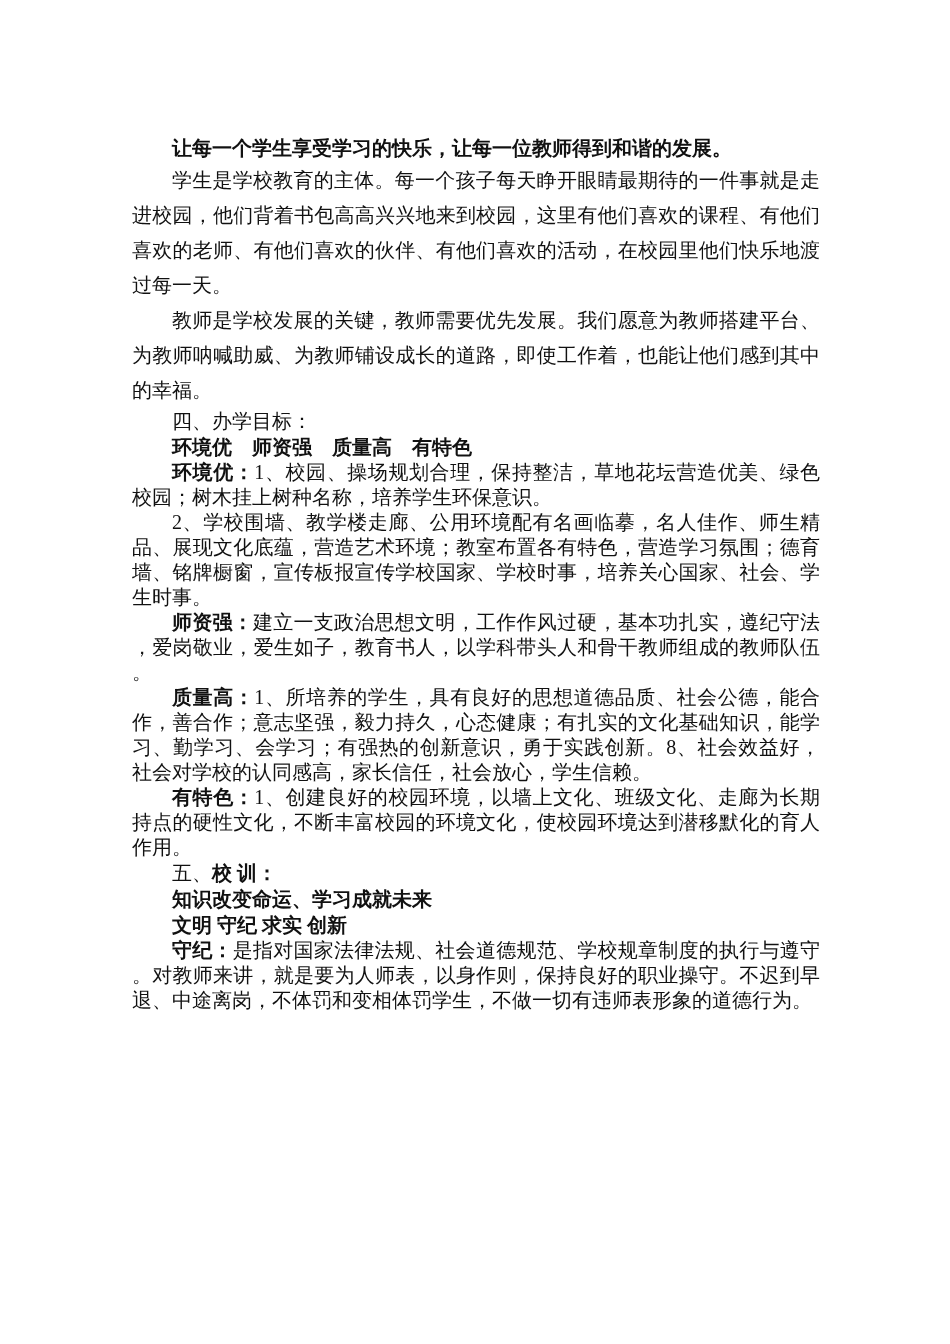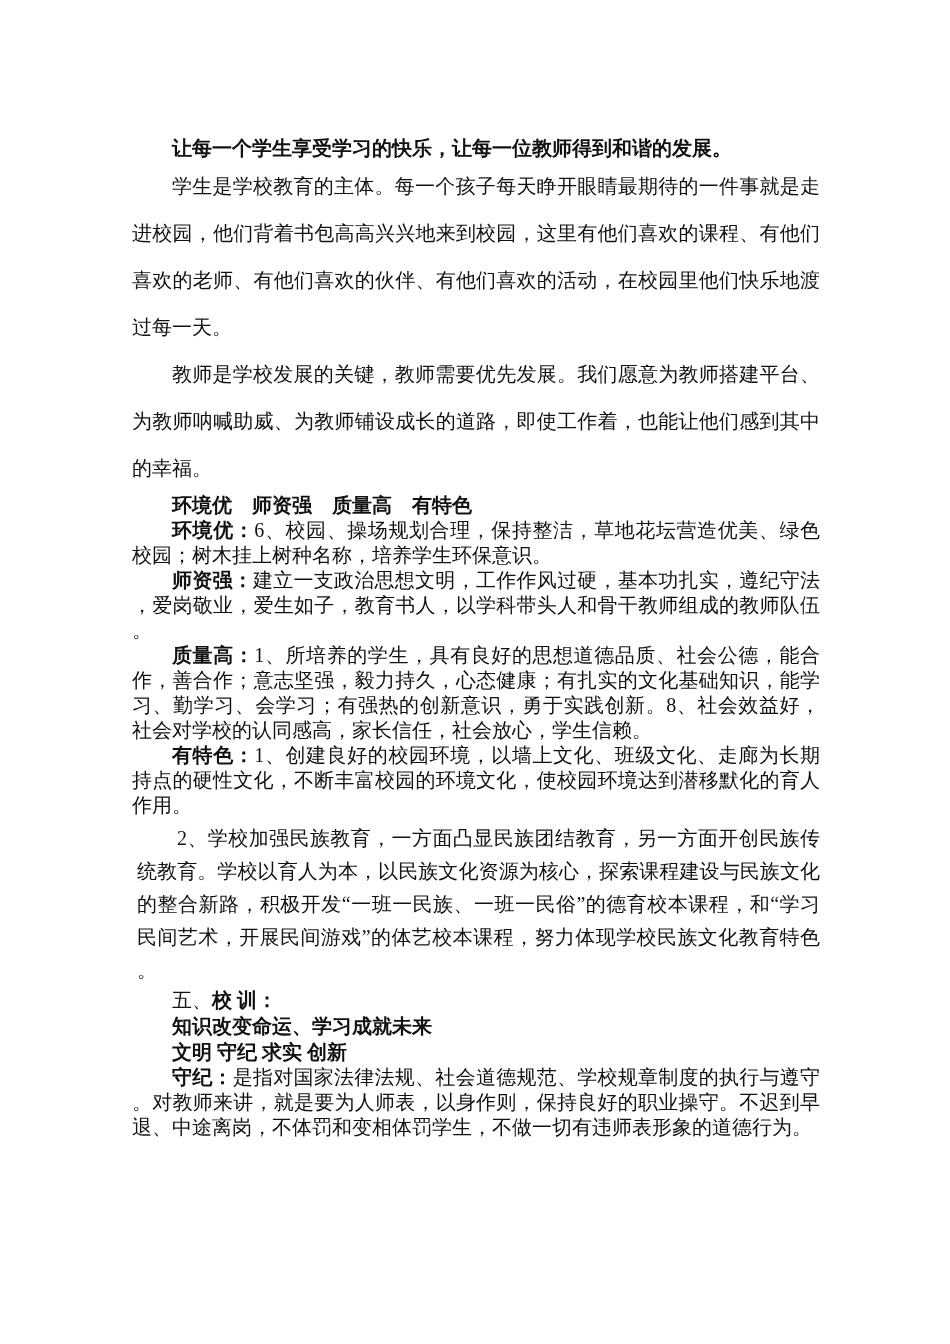--- a/index.html
+++ b/index.html
@@ -28,54 +28,55 @@
     line-break: anywhere;
   }
   .content p {
     margin: 0;
     padding: 0;
     text-indent: 40px;
   }
   .bold { font-weight: bold; }
   .lead { font-weight: bold; }
   .lh30 { line-height: 30px; }
-  .lh35 { line-height: 47px; }
+  .lh35 { line-height: 35px; }
   .lh33 { line-height: 33px; }
   .lh26 { line-height: 26px; }
   .ethnic {
     margin-left: 5px !important;
     margin-top: 4px !important;
     text-indent: 22px;
   }
 </style>
 </head>
 <body>
 
 <div class="page">
   <div class="content">
 
     <p class="bold lh30">让每一个学生享受学习的快乐，让每一位教师得到和谐的发展。</p>
 
     <p class="lh35">学生是学校教育的主体。每一个孩子每天睁开眼睛最期待的一件事就是走进校园，他们背着书包高高兴兴地来到校园，这里有他们喜欢的课程、有他们喜欢的老师、有他们喜欢的伙伴、有他们喜欢的活动，在校园里他们快乐地渡过每一天。</p>
 
     <p class="lh35">教师是学校发展的关键，教师需要优先发展。我们愿意为教师搭建平台、为教师呐喊助威、为教师铺设成长的道路，即使工作着，也能让他们感到其中的幸福。</p>
 
+    <p class="lh26">四、办学目标：</p>
 
     <p class="bold lh26">环境优　师资强　质量高　有特色</p>
 
-    <p><span class="lead">环境优：</span><span>6、校园、操场规划合理，保持整洁，草地花坛营造优美、绿色校园；树木挂上树种名称，培养学生环保意识。</span></p>
+    <p><span class="lead">环境优：</span><span>1、校园、操场规划合理，保持整洁，草地花坛营造优美、绿色校园；树木挂上树种名称，培养学生环保意识。</span></p>
 
+    <p>2、学校围墙、教学楼走廊、公用环境配有名画临摹，名人佳作、师生精品、展现文化底蕴，营造艺术环境；教室布置各有特色，营造学习氛围；德育墙、铭牌橱窗，宣传板报宣传学校国家、学校时事，培养关心国家、社会、学生时事。</p>
 
     <p><span class="lead">师资强：</span><span>建立一支政治思想文明，工作作风过硬，基本功扎实，遵纪守法，爱岗敬业，爱生如子，教育书人，以学科带头人和骨干教师组成的教师队伍。</span></p>
 
     <p><span class="lead">质量高：</span><span>1、所培养的学生，具有良好的思想道德品质、社会公德，能合作，善合作；意志坚强，毅力持久，心态健康；有扎实的文化基础知识，能学习、勤学习、会学习；有强热的创新意识，勇于实践创新。8、社会效益好，社会对学校的认同感高，家长信任，社会放心，学生信赖。</span></p>
 
     <p><span class="lead">有特色：</span><span>1、创建良好的校园环境，以墙上文化、班级文化、走廊为长期持点的硬性文化，不断丰富校园的环境文化，使校园环境达到潜移默化的育人作用。</span></p>
 
-    <p class="lh33 ethnic">2、学校加强民族教育，一方面凸显民族团结教育，另一方面开创民族传统教育。学校以育人为本，以民族文化资源为核心，探索课程建设与民族文化的整合新路，积极开发“一班一民族、一班一民俗”的德育校本课程，和“学习民间艺术，开展民间游戏”的体艺校本课程，努力体现学校民族文化教育特色。</p>
 
     <p class="lh26"><span>五、</span><span class="lead">校 训：</span></p>
 
     <p class="bold lh26">知识改变命运、学习成就未来</p>
 
 
     <p class="bold lh26">文明 守纪 求实 创新</p>
 
 
     <p><span class="lead">守纪：</span><span>是指对国家法律法规、社会道德规范、学校规章制度的执行与遵守。对教师来讲，就是要为人师表，以身作则，保持良好的职业操守。不迟到早退、中途离岗，不体罚和变相体罚学生，不做一切有违师表形象的道德行为。</span></p>

